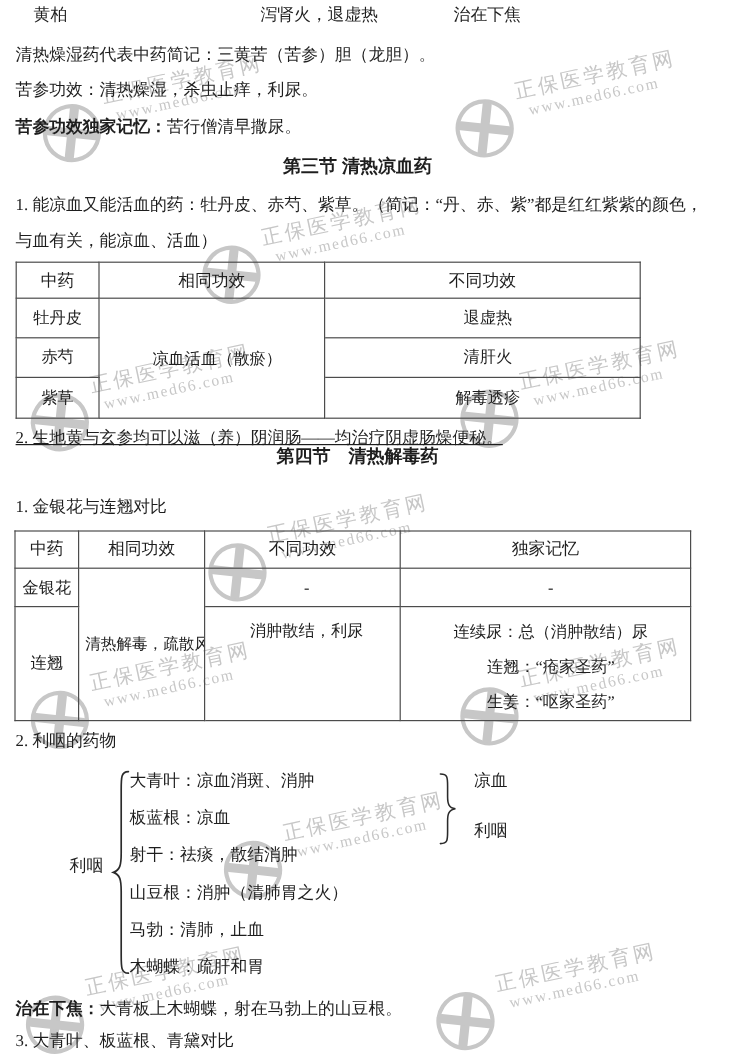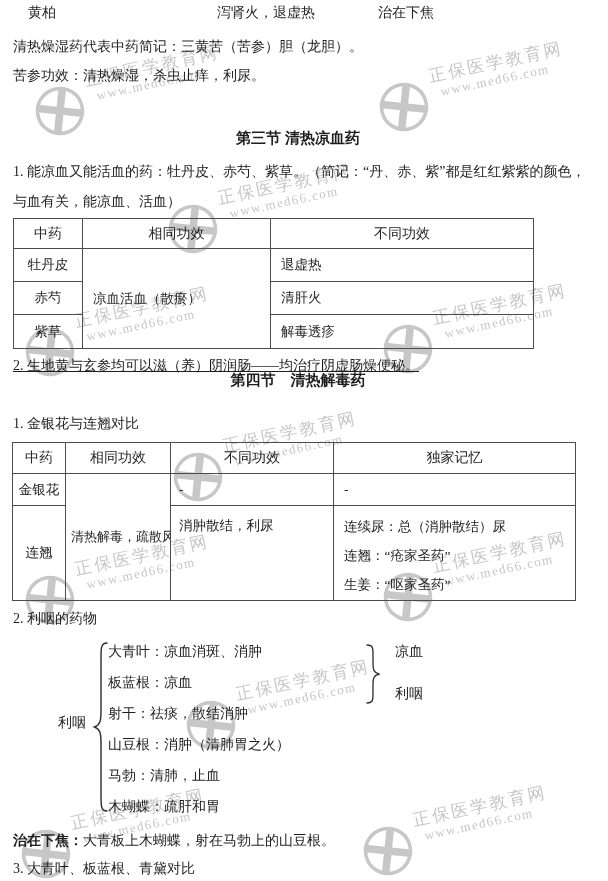--- a/index.html
+++ b/index.html
@@ -32,21 +32,21 @@
   
   .layer{position:absolute;left:0;top:0;width:608px;height:881px;z-index:1;}
   .para{position:absolute;left:13px;line-height:20px;white-space:nowrap;}
   .hei{font-family:"Liberation Sans","DejaVu Sans",sans-serif;font-weight:bold;}
   .heading{
     position:absolute;left:0;width:596px;text-align:center;
     font-family:"Liberation Sans","DejaVu Sans",sans-serif;
     font-weight:bold;font-size:15px;white-space:pre;
   }
   table{border-collapse:collapse;table-layout:fixed;}
-  td{border:1px solid #4c4c4c;font-size:13.5px;overflow:hidden;}
+  td{border:1px solid #4c4c4c;font-size:13.5px;overflow:hidden;text-align:center;}
   .th-cell{text-align:center;font-size:14px;}
   .herb-cell{text-align:center;}
   .pad-l{padding-left:10px;}
   .top-cell{vertical-align:top;padding-top:11px;}
   .mem-cell{vertical-align:top;padding-top:6px;line-height:29px;}
   
   .dg-item{position:absolute;left:95px;height:31px;line-height:31px;white-space:nowrap;}
   .dg-glabel{position:absolute;left:382px;height:22px;line-height:22px;white-space:nowrap;}
   .brace{position:absolute;}
 </style>
@@ -234,20 +234,23 @@
 <div class="layer">
 
   <div class="abs" style="top:4px;left:0;width:608px;height:20px;">
     <span class="abs nowrap" style="left:28px;">黄柏</span>
     <span class="abs nowrap" style="left:217px;">泻肾火，退虚热</span>
     <span class="abs nowrap" style="left:378px;">治在下焦</span>
   </div>
 
   <div class="para" style="top:37px;">清热燥湿药代表中药简记：三黄苦（苦参）胆（龙胆）。</div>
   <div class="para" style="top:66px;">苦参功效：清热燥湿，杀虫止痒，利尿。</div>
+  <div class="para" style="top:95px;">
+    <span class="hei">苦参功效独家记忆：</span><span>苦行僧清早撒尿。</span>
+  </div>
 
   <div class="heading" style="top:129px;">第三节 清热凉血药</div>
 
   <div class="para" style="top:157px;line-height:30px;">
     <div>1. 能凉血又能活血的药：牡丹皮、赤芍、紫草。（简记：“丹、赤、紫”都是红红紫紫的颜色，</div>
     <div>与血有关，能凉血、活血）</div>
   </div>
 
   <table class="abs" style="top:218px;left:13px;width:520px;">
     <colgroup>

